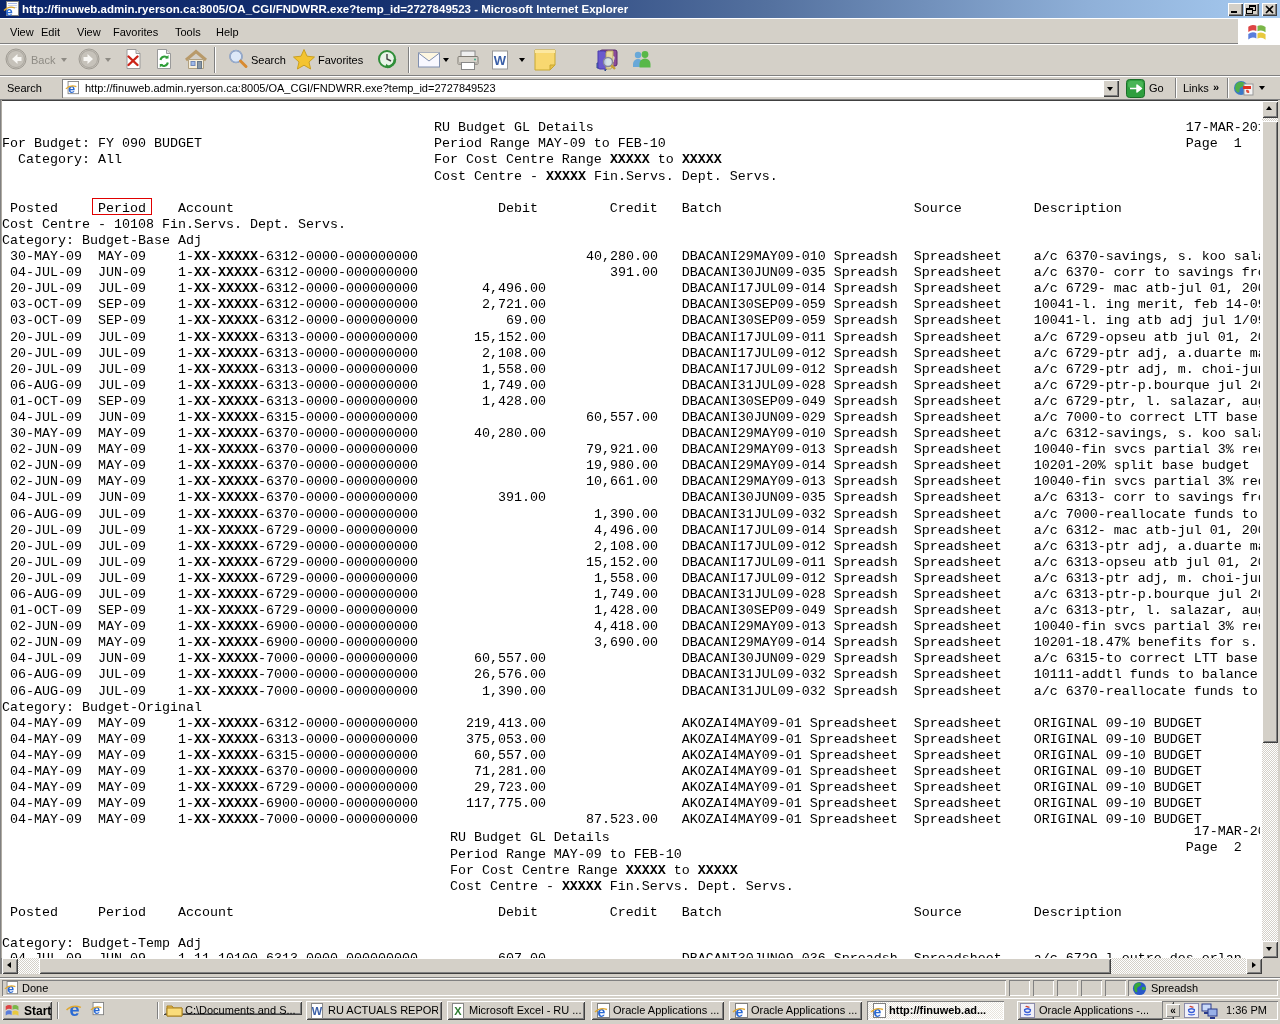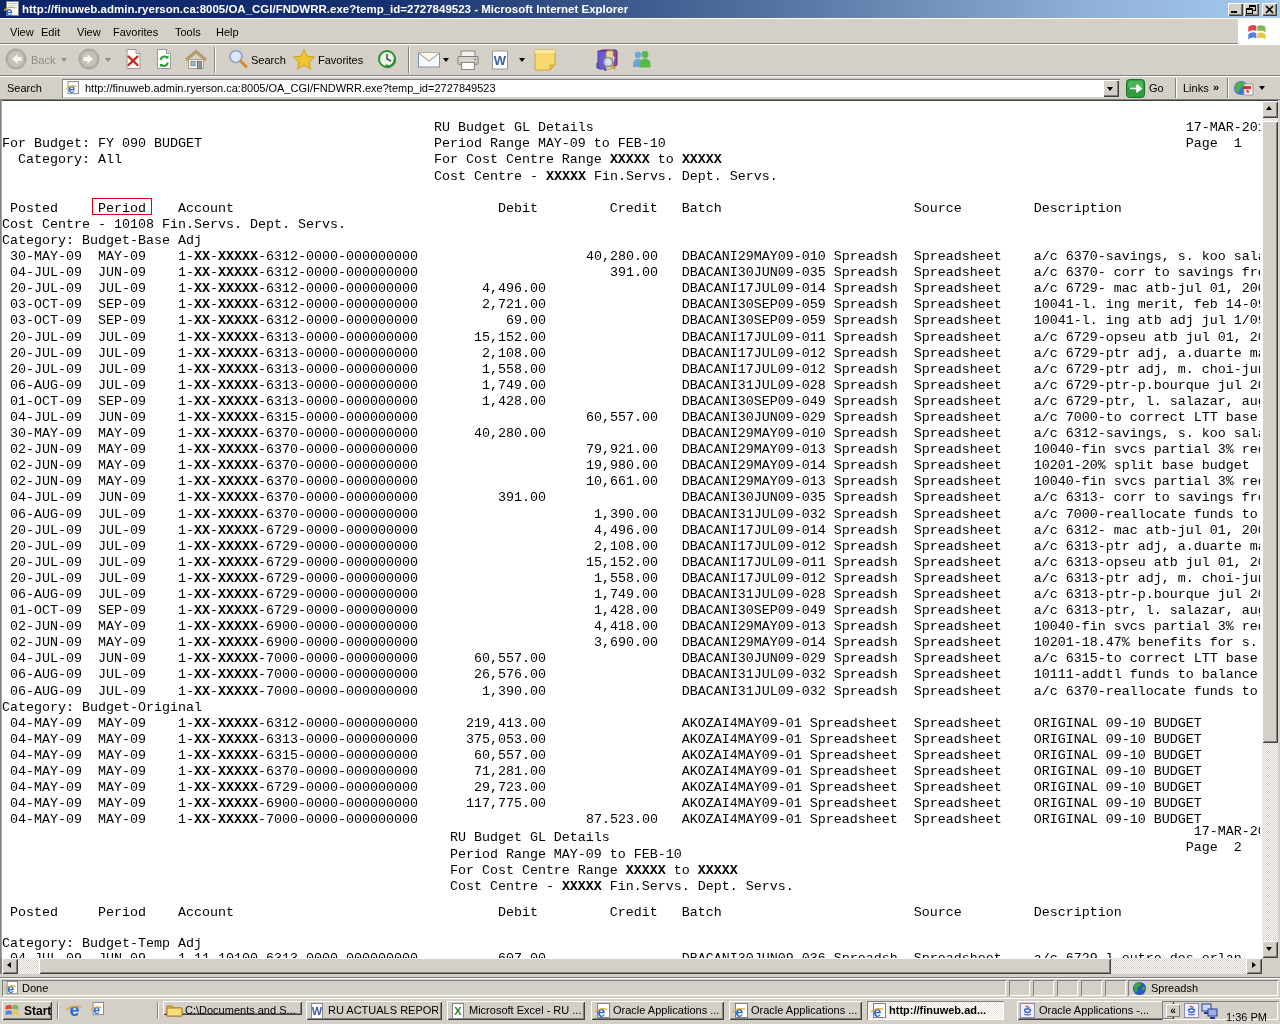--- a/index.html
+++ b/index.html
@@ -369,14 +369,14 @@
           <path d="M5 7 q3 -1.5 6 0 q.5 3 -3 3 q-3.5 0 -3 -3z" fill="none" stroke="#3a5fd8" stroke-width="1.6"></path>
           <path d="M6 4 q1 -1 2 0 q1 1 2 0" fill="none" stroke="#d04030" stroke-width="1.2"></path>
           <path d="M4.5 12 q3.5 1.5 7 0" fill="none" stroke="#3a5fd8" stroke-width="1.4"></path>
         </svg></div>
       <div class="abs" style="left:39px;top:2px;line-height:0"><svg width="17" height="16" viewBox="0 0 17 16">
           <rect x="1" y="1" width="9" height="7" fill="#c8d8f8" stroke="#2a3a8a"></rect>
           <rect x="3" y="9" width="5" height="2" fill="#2a3a8a"></rect>
           <rect x="7" y="6" width="9" height="7" fill="#98b0e8" stroke="#2a3a8a"></rect>
           <rect x="9" y="14" width="5" height="2" fill="#2a3a8a"></rect>
         </svg></div>
-      <div class="abs t11" style="left:64px;top:10px">1:36 PM</div>
+      <div class="abs t11" style="left:64px;top:3px">1:36 PM</div>
     </div>
   </div>
 </body></html>

